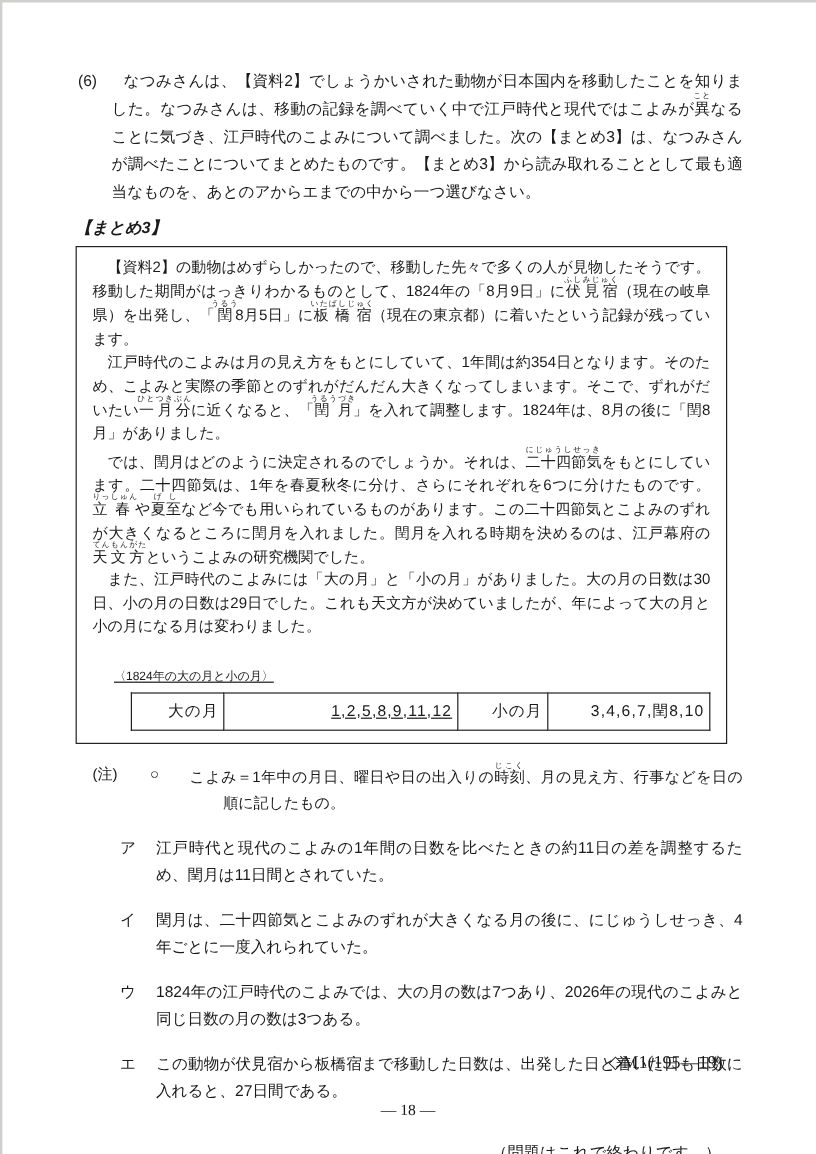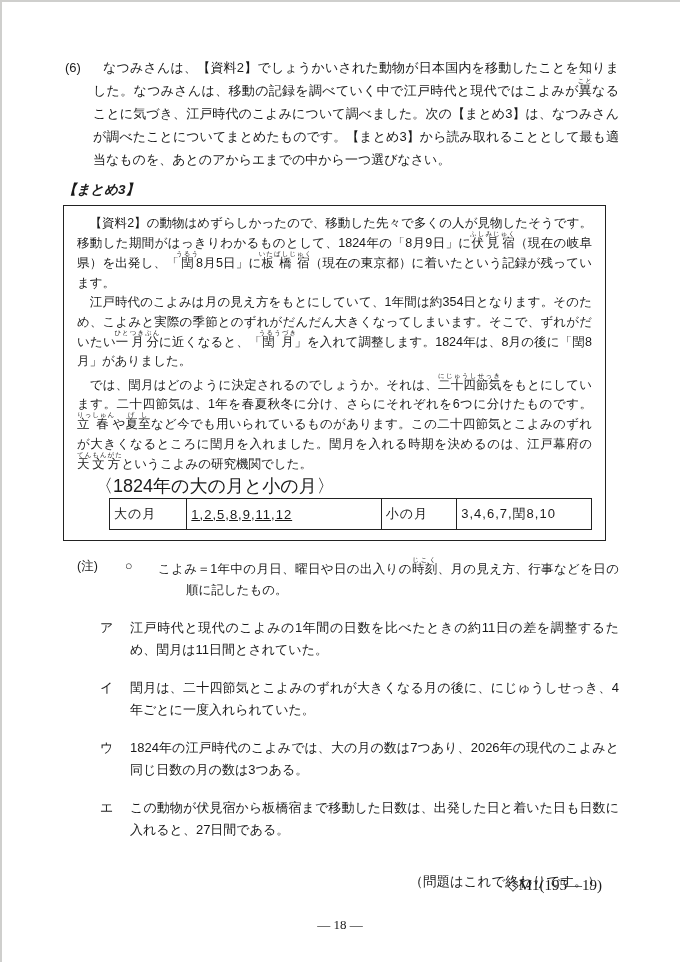--- a/index.html
+++ b/index.html
@@ -59,33 +59,34 @@
   }
   ruby{ruby-position:over;}
   rt{
     font-size:6.5px;
     line-height:1;
     letter-spacing:1px;
     color:#1a1a1a;
   }
   
   .table-caption{
-    margin:3px 0 3px 18px;
-    font-size:18px;
+    margin:23px 0 3px 18px;
+    font-size:10px;
     line-height:18px;
+    text-decoration:underline;
   }
   table.months{
     border-collapse:collapse;
     margin-left:32px;
     table-layout:fixed;
   }
   table.months td{
     border:1.4px solid #222;
     height:30px;
-    text-align:left;
+    text-align:right;
     vertical-align:middle;
     font-size:13px;
     padding:0 4px;
     letter-spacing:1px;
   }
   td.c-head{width:70px;letter-spacing:0;}
   td.c-val-1{width:188px;text-decoration:underline;}
   td.c-head-2{width:68px;letter-spacing:0;}
   td.c-val-2{width:128px;}
   
@@ -147,20 +148,21 @@
       <span class="q-label">(6)</span>
       <span class="q-body">なつみさんは、【資料2】でしょうかいされた動物が日本国内を移動したことを知りました。なつみさんは、移動の記録を調べていく中で江戸時代と現代ではこよみが<ruby>異<rt>こと</rt></ruby>なることに気づき、江戸時代のこよみについて調べました。次の【まとめ3】は、なつみさんが調べたことについてまとめたものです。【まとめ3】から読み取れることとして最も適当なものを、あとのアからエまでの中から一つ選びなさい。</span>
     </div>
 
     <div class="matome-heading">【まとめ3】</div>
 
     <div class="matome-box">
       <p class="box-para">　【資料2】の動物はめずらしかったので、移動した先々で多くの人が見物したそうです。移動した期間がはっきりわかるものとして、1824年の「8月9日」に<ruby>伏見宿<rt>ふしみじゅく</rt></ruby>（現在の岐阜県）を出発し、「<ruby>閏<rt>うるう</rt></ruby>8月5日」に<ruby>板橋宿<rt>いたばしじゅく</rt></ruby>（現在の東京都）に着いたという記録が残っています。</p>
       <p class="box-para">　江戸時代のこよみは月の見え方をもとにしていて、1年間は約354日となります。そのため、こよみと実際の季節とのずれがだんだん大きくなってしまいます。そこで、ずれがだいたい<ruby>一月分<rt>ひとつきぶん</rt></ruby>に近くなると、「<ruby>閏月<rt>うるうづき</rt></ruby>」を入れて調整します。1824年は、8月の後に「閏8月」がありました。</p>
       <p class="box-para">　では、閏月はどのように決定されるのでしょうか。それは、<ruby>二十四節気<rt>にじゅうしせっき</rt></ruby>をもとにしています。二十四節気は、1年を春夏秋冬に分け、さらにそれぞれを6つに分けたものです。<ruby>立春<rt>りっしゅん</rt></ruby>や<ruby>夏至<rt>げし</rt></ruby>など今でも用いられているものがあります。この二十四節気とこよみのずれが大きくなるところに閏月を入れました。閏月を入れる時期を決めるのは、江戸幕府の<ruby>天文方<rt>てんもんがた</rt></ruby>というこよみの研究機関でした。</p>
+      <p class="box-para">　また、江戸時代のこよみには「大の月」と「小の月」がありました。大の月の日数は30日、小の月の日数は29日でした。これも天文方が決めていましたが、年によって大の月と小の月になる月は変わりました。</p>
 
       <div class="table-caption">〈1824年の大の月と小の月〉</div>
       <table class="months">
         <tbody>
             <tr>
           <td class="c-head">大の月</td>
           <td class="c-val-1">1,2,5,8,9,11,12</td>
           <td class="c-head-2">小の月</td>
           <td class="c-val-2">3,4,6,7,閏8,10</td>
         </tr>

